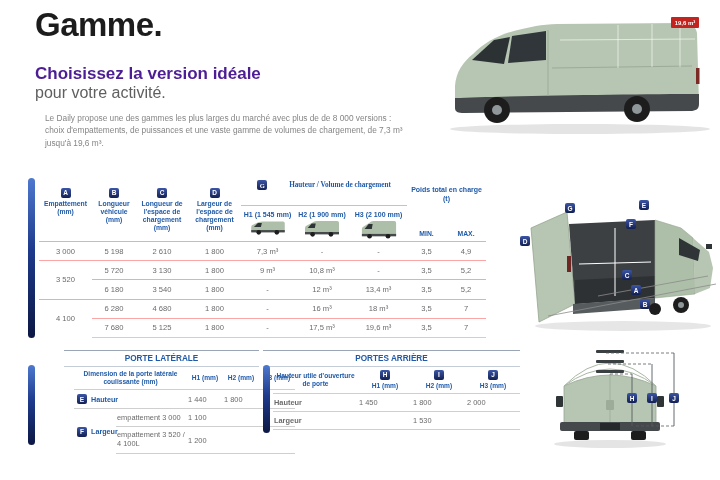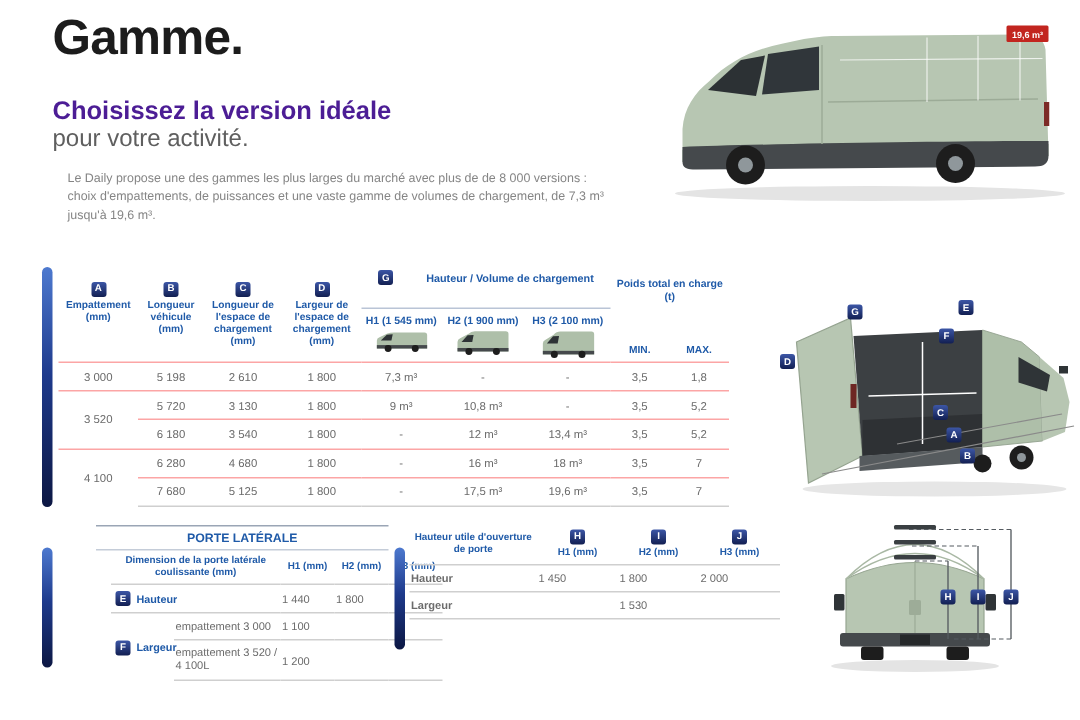--- a/index.html
+++ b/index.html
@@ -30,21 +30,21 @@
   }
 
   
   .dim-wrap { position:absolute; left:28px; top:178px; width:458px; }
   .dim-wrap .bluebar { left:0; top:0; height:160px; }
   table { border-collapse:collapse; }
   .dim-table { margin-left:11px; width:447px; table-layout:fixed; }
   .dim-table th { font-weight:bold; color:#1f5aa8; font-size:6.8px; vertical-align:top; padding:2px 1px; }
   .th-stack { display:flex; flex-direction:column; align-items:center; gap:2px; line-height:1.2; text-align:center; padding-top:8px; }
   .group-th { border-bottom:1px solid #b9c4d6; padding-bottom:3px !important; }
-  .group-head { display:flex; align-items:flex-end; justify-content:center; gap:22px; font-size:7.2px; }
+  .group-head { display:flex; align-items:center; justify-content:center; gap:22px; font-size:7.2px;font-family:Liberation Serif, serif; }
   .h-stack { display:flex; flex-direction:column; align-items:center; justify-content:flex-end; gap:2px; padding-top:3px; }
   .hlabel { font-size:7px; }
   .weight-th { vertical-align:middle !important; }
   .weight-th .collabel{ display:block; text-align:center; font-size:7px; line-height:1.25; padding-top:6px;}
   .minmax { text-align:center; vertical-align:bottom !important; font-size:7px; padding-bottom:4px !important; }
   .dim-table tbody td {
     border-top:1px solid #fca5a5; text-align:center; font-size:7.6px; color:#6b6b6b;
     padding:4.6px 0; background:#fff;
   }
   .dim-table tbody tr:last-child td { border-bottom:1px solid #cfcfcf; }
@@ -209,21 +209,21 @@
       <tbody>
         <tr>
           <td>3 000</td>
           <td>5 198</td>
           <td>2 610</td>
           <td>1 800</td>
           <td>7,3 m³</td>
           <td>-</td>
           <td>-</td>
           <td>3,5</td>
-          <td>1,8</td>
+          <td>4,9</td>
         </tr>
         <tr>
           <td rowspan="2">3 520</td>
           <td>5 720</td>
           <td>3 130</td>
           <td>1 800</td>
           <td>9 m³</td>
           <td>10,8 m³</td>
           <td>-</td>
           <td>3,5</td>
@@ -337,20 +337,21 @@
         </tr>
         <tr>
           <td class="sub">empattement 3 520 / 4 100L</td>
           <td colspan="3">1 200</td>
         </tr>
       </tbody>
     </table>
   </div>
 
   <div class="small-wrap arr-wrap">
+    <div class="small-title">PORTES ARRIÈRE</div>
     <div class="bluebar"></div>
     <table class="small-table arr-table">
       <colgroup>
         <col style="width:85px">
           <col style="width:54px">
           <col style="width:54px">
           <col style="width:54px">
       </colgroup>
       <thead>
         <tr>

